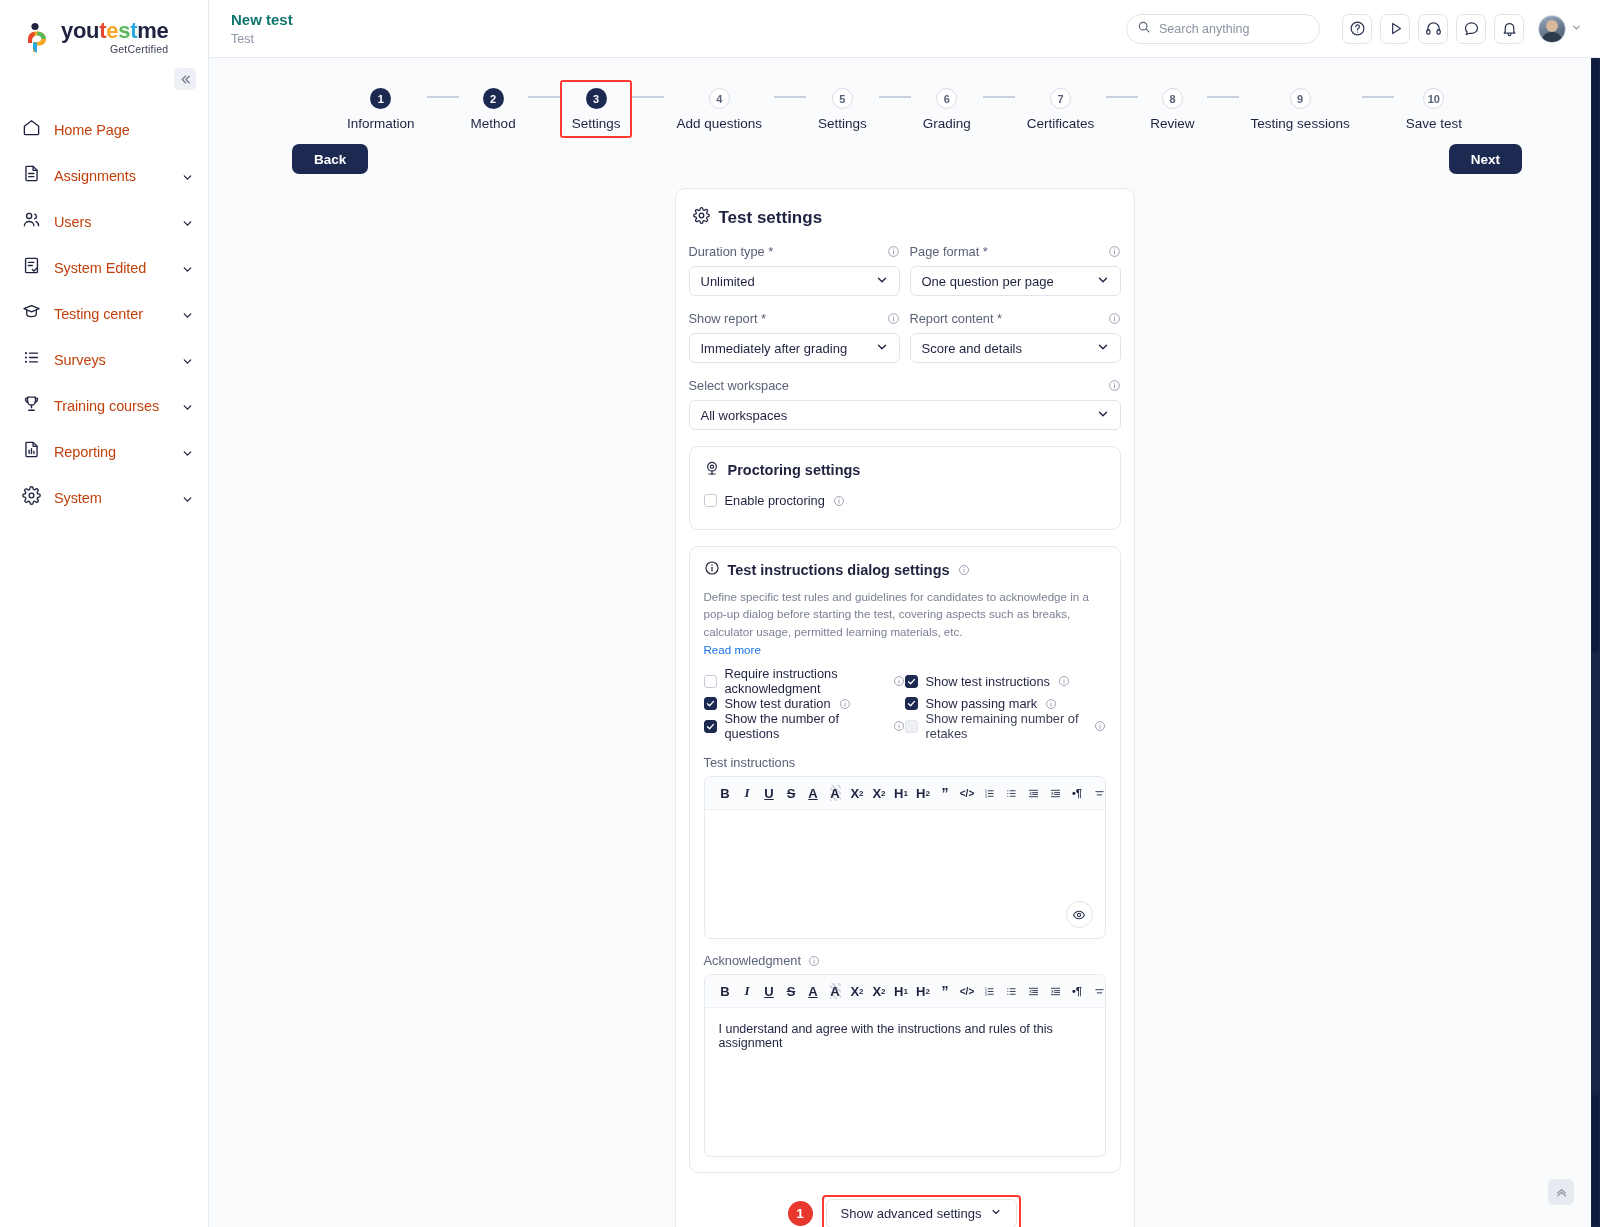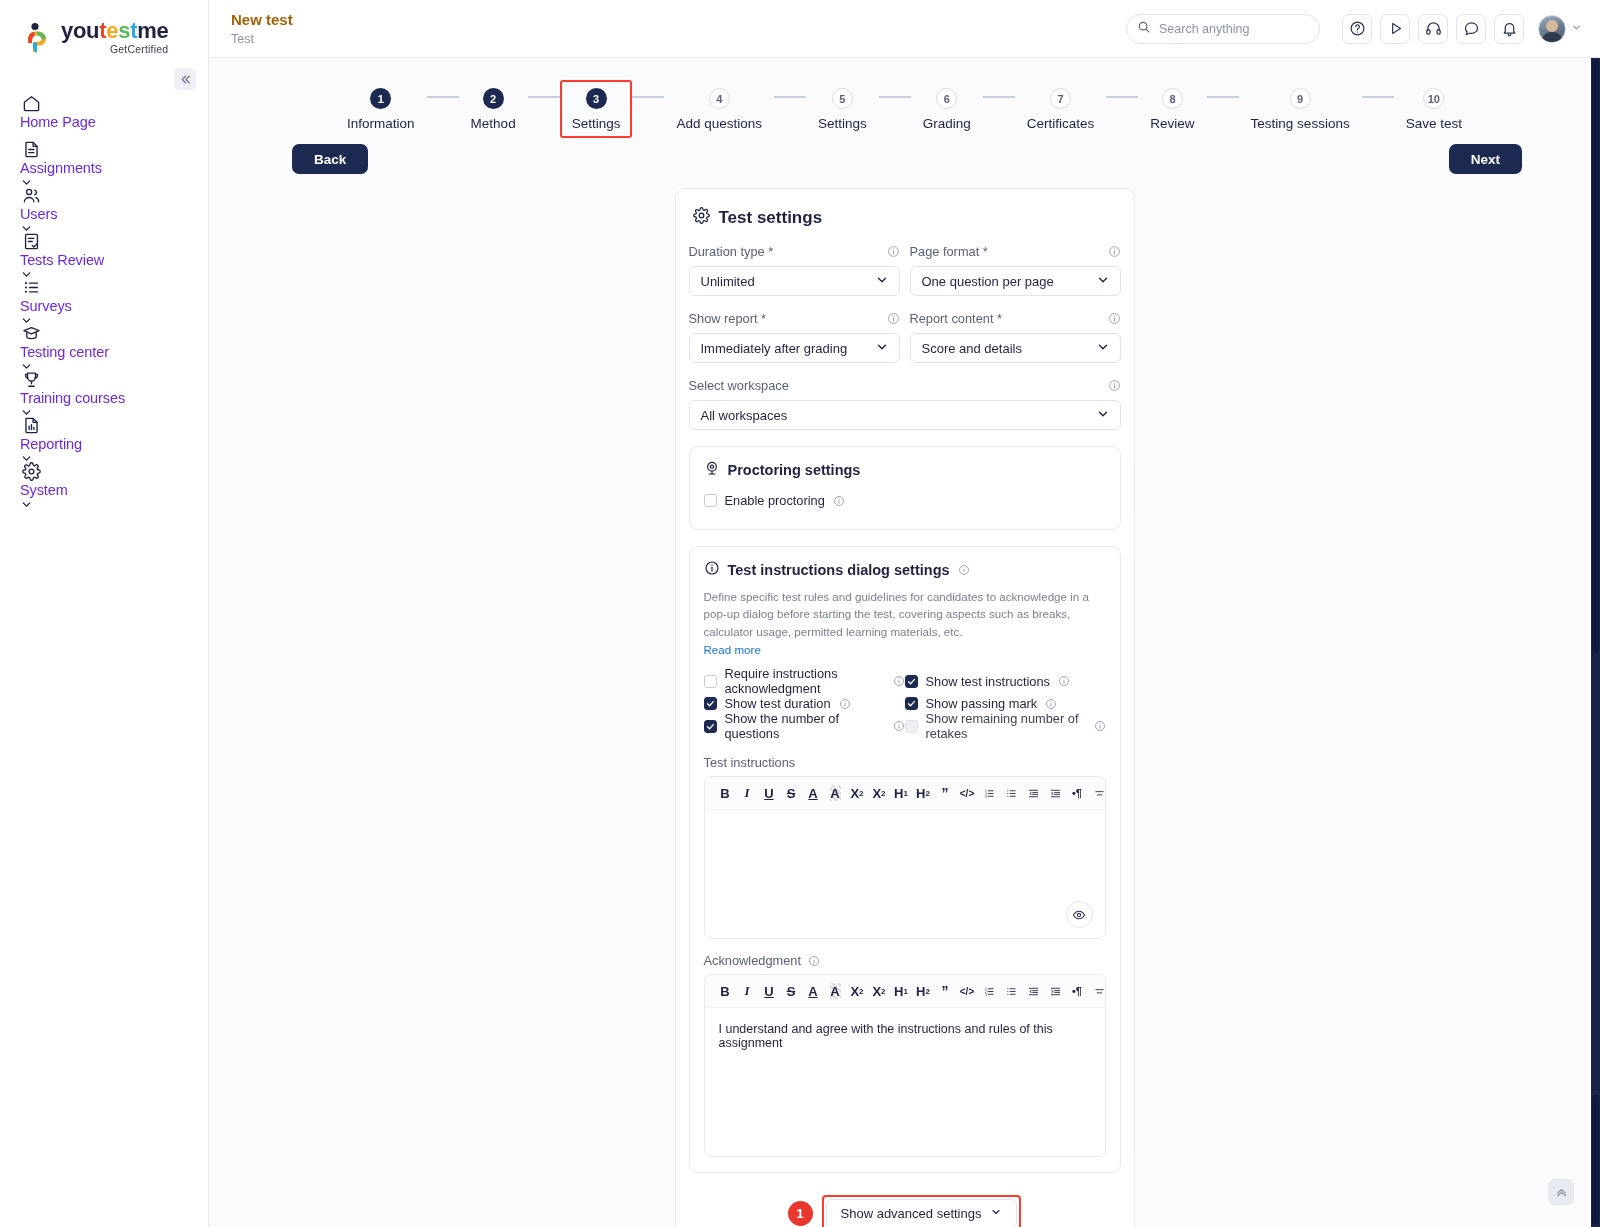--- a/index.html
+++ b/index.html
@@ -30,40 +30,39 @@
   .logo-sub { font-size: 10.5px; color: #3c4257; text-align: right; margin-top: 1px; letter-spacing: .2px;}
   .collapse-btn {
     position: absolute; right: 12px; top: 68px;
     width: 22px; height: 22px; border-radius: 5px;
     background: #eef0f5; color: #7a8193;
     display: flex; align-items: center; justify-content: center;
     font-size: 11px; cursor: pointer;
   }
   .nav { margin-top: 24px; }
   .nav-item {
-    display: flex; align-items: flex-start;
+    display: flex; align-items: flex-end;
     height: 46px; padding: 0 14px 0 20px;
-    cursor: pointer; color: #6d28d9;
+    cursor: pointer; color: #c2410c;
     font-size: 14.5px;
-    flex-direction: column;
   }
   .nav-icon { width: 22px; height: 22px; margin-right: 12px; display:flex; align-items:center; justify-content:center; flex: 0 0 22px;}
   .nav-label { flex: 1; font-weight: 500; letter-spacing: -0.1px;}
   .nav-chev { color: #1f2340; display:flex; align-items:center; }
 
   
   .main { flex: 1; height: 1227px; position: relative; background: #fafbfd; }
   .topbar {
     height: 58px; background: #fff;
     border-bottom: 1px solid #e6e9ef;
     display: flex; align-items: center;
     padding: 0 18px 0 22px;
   }
   .page-titles { flex: 1; }
-  .page-title { font-size: 15px; font-weight: 700; color: #a16207; line-height: 1.25;}
+  .page-title { font-size: 15px; font-weight: 700; color: #0f766e; line-height: 1.25;}
   .page-sub { font-size: 12.5px; color: #8c93a5; margin-top: 2px;}
   .search-box {
     width: 194px; height: 30px; border: 1px solid #dfe3ea; border-radius: 15px;
     display: flex; align-items: center; padding: 0 10px; background: #fff; margin-right: 14px;
   }
   .search-box .ph { font-size: 12.5px; color: #8c93a5; margin-left: 8px;}
   .icon-btn {
     width: 30px; height: 30px; border: 1px solid #dfe3ea; border-radius: 7px;
     display: flex; align-items: center; justify-content: center; margin-left: 8px;
     background: #fff; cursor: pointer; color: #2b3350;
@@ -271,55 +270,55 @@
 
       <div class="nav-item">
         <span class="nav-icon">
           <svg width="19" height="19" viewBox="0 0 24 24" fill="none" stroke="#1f2340" stroke-width="1.7" stroke-linecap="round" stroke-linejoin="round">
               <rect x="4.5" y="3" width="15" height="18" rx="1.5"></rect>
               <line x1="8" y1="8" x2="15" y2="8"></line>
               <line x1="8" y1="12" x2="13" y2="12"></line>
               <polyline points="13,17 15,19 18.5,15.5"></polyline>
             </svg>
         </span>
-        <span class="nav-label">Tests Review</span>
+        <span class="nav-label">System Edited</span>
+        <span class="nav-chev">
+            <svg width="13" height="13" viewBox="0 0 24 24" fill="none" stroke="#1f2340" stroke-width="2.4" stroke-linecap="round" stroke-linejoin="round">
+              <polyline points="6,9 12,15 18,9"></polyline>
+            </svg>
+          </span>
+      </div>
+
+      <div class="nav-item">
+        <span class="nav-icon">
+          <svg width="19" height="19" viewBox="0 0 24 24" fill="none" stroke="#1f2340" stroke-width="1.7" stroke-linecap="round" stroke-linejoin="round">
+              <path d="M2.5 8.5 12 4.5l9.5 4L12 12.5Z"></path>
+              <path d="M6 11v4.5c0 1.7 2.7 3 6 3s6-1.3 6-3V11"></path>
+            </svg>
+        </span>
+        <span class="nav-label">Testing center</span>
         <span class="nav-chev">
             <svg width="13" height="13" viewBox="0 0 24 24" fill="none" stroke="#1f2340" stroke-width="2.4" stroke-linecap="round" stroke-linejoin="round">
               <polyline points="6,9 12,15 18,9"></polyline>
             </svg>
           </span>
       </div>
 
       <div class="nav-item">
         <span class="nav-icon">
           <svg width="19" height="19" viewBox="0 0 24 24" fill="none" stroke="#1f2340" stroke-width="1.8" stroke-linecap="round">
               <circle cx="5" cy="6.5" r="1.3" fill="#1f2340" stroke="none"></circle>
               <circle cx="5" cy="12" r="1.3" fill="#1f2340" stroke="none"></circle>
               <circle cx="5" cy="17.5" r="1.3" fill="#1f2340" stroke="none"></circle>
               <line x1="9.5" y1="6.5" x2="19.5" y2="6.5"></line>
               <line x1="9.5" y1="12" x2="19.5" y2="12"></line>
               <line x1="9.5" y1="17.5" x2="19.5" y2="17.5"></line>
             </svg>
         </span>
         <span class="nav-label">Surveys</span>
-        <span class="nav-chev">
-            <svg width="13" height="13" viewBox="0 0 24 24" fill="none" stroke="#1f2340" stroke-width="2.4" stroke-linecap="round" stroke-linejoin="round">
-              <polyline points="6,9 12,15 18,9"></polyline>
-            </svg>
-          </span>
-      </div>
-
-      <div class="nav-item">
-        <span class="nav-icon">
-          <svg width="19" height="19" viewBox="0 0 24 24" fill="none" stroke="#1f2340" stroke-width="1.7" stroke-linecap="round" stroke-linejoin="round">
-              <path d="M2.5 8.5 12 4.5l9.5 4L12 12.5Z"></path>
-              <path d="M6 11v4.5c0 1.7 2.7 3 6 3s6-1.3 6-3V11"></path>
-            </svg>
-        </span>
-        <span class="nav-label">Testing center</span>
         <span class="nav-chev">
             <svg width="13" height="13" viewBox="0 0 24 24" fill="none" stroke="#1f2340" stroke-width="2.4" stroke-linecap="round" stroke-linejoin="round">
               <polyline points="6,9 12,15 18,9"></polyline>
             </svg>
           </span>
       </div>
 
       <div class="nav-item">
         <span class="nav-icon">
           <svg width="19" height="19" viewBox="0 0 24 24" fill="none" stroke="#1f2340" stroke-width="1.7" stroke-linecap="round" stroke-linejoin="round">

